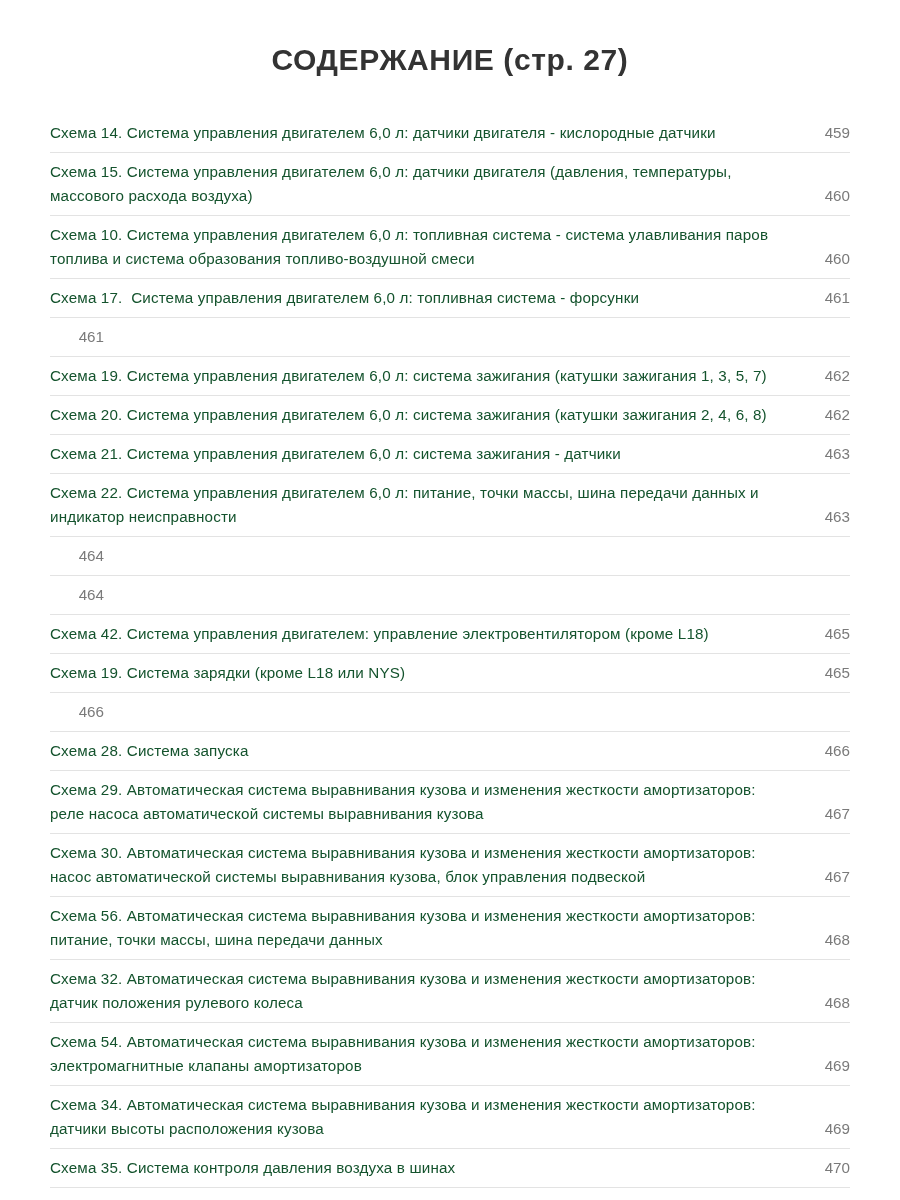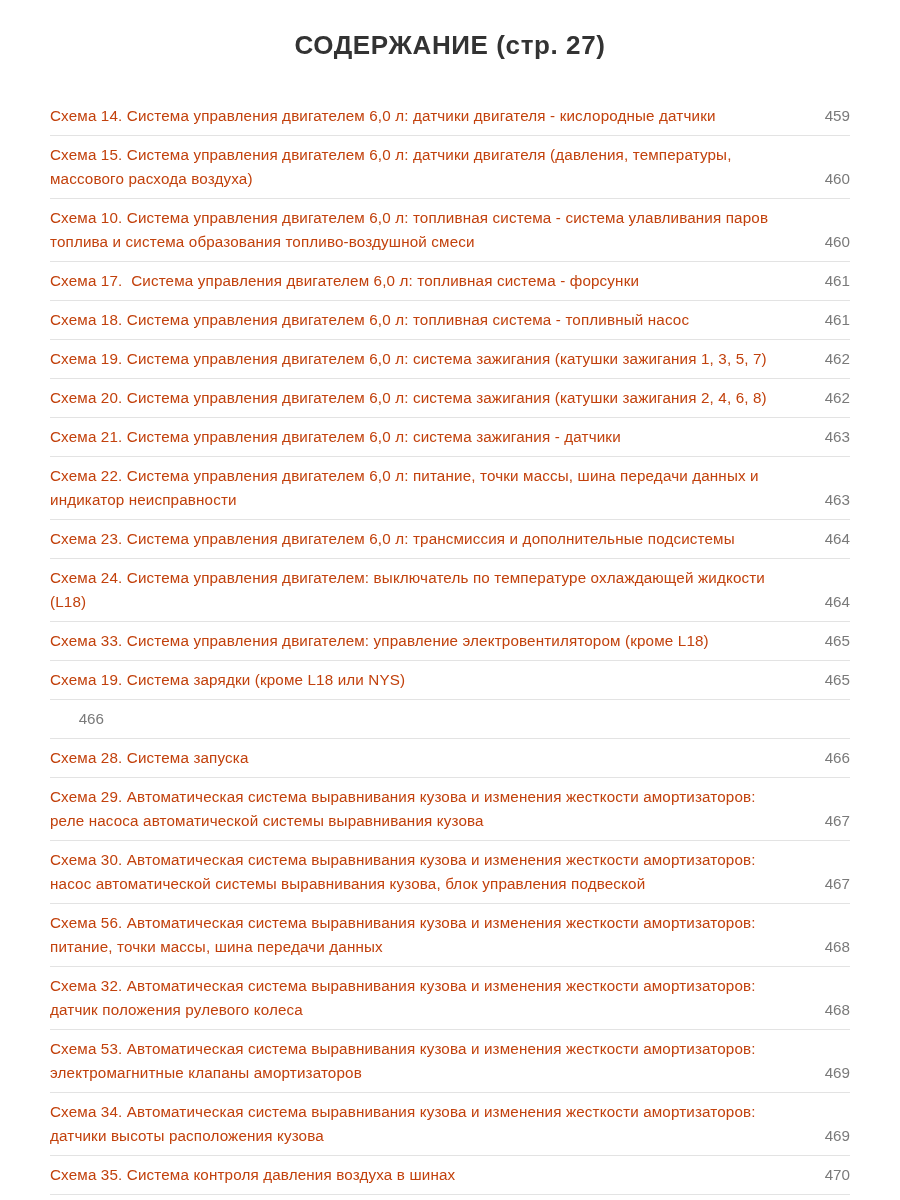--- a/index.html
+++ b/index.html
@@ -18,26 +18,26 @@
   .page {
     width: 900px;
     height: 1200px;
     box-sizing: border-box;
     background: #ffffff;
     position: relative;
     overflow: hidden;
   }
   .page-title {
     text-align: center;
-    font-size: 26px;
+    font-size: 30px;
     font-weight: bold;
     color: #333333;
     letter-spacing: 0.6px;
     margin: 0;
-    padding-top: 30px;
+    padding-top: 42px;
     padding-bottom: 0;
     line-height: 1.2;
   }
   .toc {
     margin: 0 auto;
     padding: 0;
     list-style: none;
     width: 800px;
     margin-top: 36px;
   }
@@ -48,21 +48,21 @@
     padding: 7px 0 7px 0;
     box-sizing: border-box;
   }
   .toc-row:first-child {
     border-top: none;
   }
   .toc-title {
     flex: 1 1 auto;
     font-size: 15.2px;
     line-height: 24px;
-    color: #c2410c;
+    color: #14532d;
     padding-right: 16px;
     white-space: pre-wrap;
     word-break: normal;
     letter-spacing: 0.01em;
   }
   .toc-page {
     flex: 0 0 auto;
     width: 54px;
     text-align: center;
     font-size: 15.2px;
@@ -106,21 +106,20 @@
           <span>460</span>
         </div>
       </li>
       <li class="toc-row single">
         <div class="toc-title">Схема 17.  Система управления двигателем 6,0 л: топливная система - форсунки</div>
         <div class="toc-page">
           <span>461</span>
         </div>
       </li>
       <li class="toc-row single">
-        <div class="toc-title">Схема 18. Система управления двигателем 6,0 л: топливная система - топливный насос</div>
         <div class="toc-page">
           <span>461</span>
         </div>
       </li>
       <li class="toc-row">
         <div class="toc-title">Схема 19. Система управления двигателем 6,0 л: система зажигания (катушки зажигания 1, 3, 5, 7)</div>
         <div class="toc-page">
           <span>462</span>
         </div>
       </li>
@@ -136,33 +135,31 @@
           <span>463</span>
         </div>
       </li>
       <li class="toc-row">
         <div class="toc-title">Схема 22. Система управления двигателем 6,0 л: питание, точки массы, шина передачи данных и индикатор неисправности</div>
         <div class="toc-page">
           <span>463</span>
         </div>
       </li>
       <li class="toc-row">
-        <div class="toc-title">Схема 23. Система управления двигателем 6,0 л: трансмиссия и дополнительные подсистемы</div>
         <div class="toc-page">
           <span>464</span>
         </div>
       </li>
       <li class="toc-row">
-        <div class="toc-title">Схема 24. Система управления двигателем: выключатель по температуре охлаждающей жидкости (L18)</div>
         <div class="toc-page">
           <span>464</span>
         </div>
       </li>
       <li class="toc-row">
-        <div class="toc-title">Схема 33. Система управления двигателем: управление электровентилятором (кроме L18)</div>
+        <div class="toc-title">Схема 42. Система управления двигателем: управление электровентилятором (кроме L18)</div>
         <div class="toc-page">
           <span>465</span>
         </div>
       </li>
       <li class="toc-row single">
         <div class="toc-title">Схема 19. Система зарядки (кроме L18 или NYS)</div>
         <div class="toc-page">
           <span>465</span>
         </div>
       </li>
@@ -195,21 +192,21 @@
           <span>468</span>
         </div>
       </li>
       <li class="toc-row">
         <div class="toc-title">Схема 32. Автоматическая система выравнивания кузова и изменения жесткости амортизаторов: датчик положения рулевого колеса</div>
         <div class="toc-page">
           <span>468</span>
         </div>
       </li>
       <li class="toc-row">
-        <div class="toc-title">Схема 53. Автоматическая система выравнивания кузова и изменения жесткости амортизаторов: электромагнитные клапаны амортизаторов</div>
+        <div class="toc-title">Схема 54. Автоматическая система выравнивания кузова и изменения жесткости амортизаторов: электромагнитные клапаны амортизаторов</div>
         <div class="toc-page">
           <span>469</span>
         </div>
       </li>
       <li class="toc-row">
         <div class="toc-title">Схема 34. Автоматическая система выравнивания кузова и изменения жесткости амортизаторов: датчики высоты расположения кузова</div>
         <div class="toc-page">
           <span>469</span>
         </div>
       </li>

